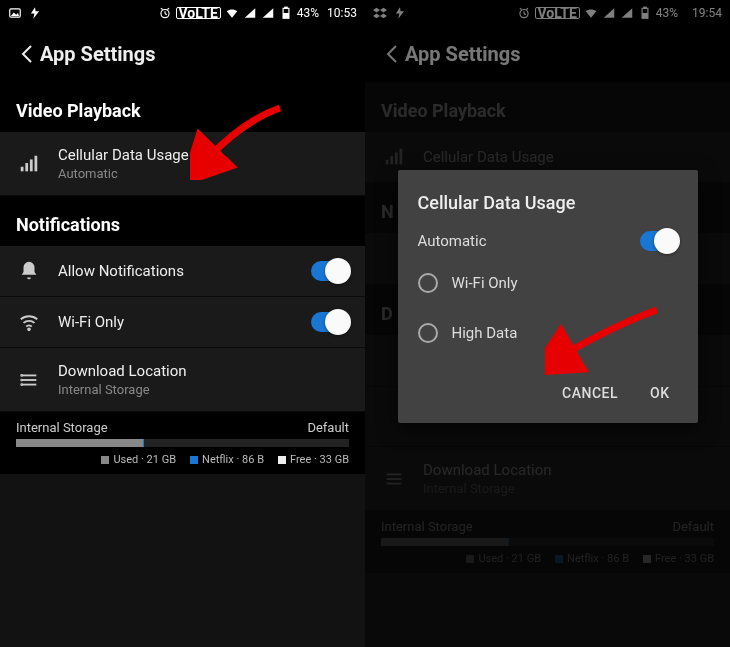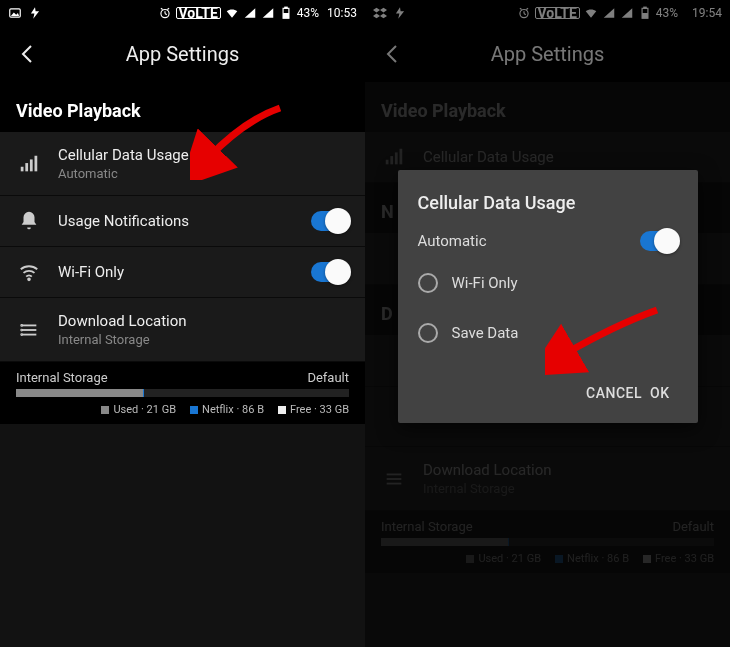--- a/index.html
+++ b/index.html
@@ -43,23 +43,22 @@
   .header {
     height: 56px;
     display: flex;
     align-items: center;
     padding: 0 16px;
     background: #000;
   }
   .back-arrow { width: 24px; height: 24px; display:flex; align-items:center; justify-content:center; }
   .header-title {
     flex: 1;
-    text-align: center;
     font-size: 20px;
-    font-weight: 400;
+    font-weight: 700;
     margin-right: 24px;
     color: #eee;
   }
   .content { background: #121212; }
   .section-ttl {
     font-size: 18px;
     font-weight: 700;
     color: #fff;
     padding: 18px 16px 11px 16px;
     background: #000;
@@ -130,21 +129,21 @@
   .modal-row {
     display:flex; align-items:center; gap:14px;
     padding: 8px 0;
   }
   .modal-auto { display:flex; align-items:center; justify-content:space-between; margin-bottom:14px;}
   .radio {
     width:20px; height:20px; border:2px solid #aaa; border-radius:50%;
   }
   .opt-label { font-size:15px; color:#ddd; flex:1;}
   .modal-actions {
-    display:flex; justify-content:flex-end; 
+    display:flex; justify-content:flex-end; gap:24px;
     padding: 14px 4px 6px 4px;
     font-size:14px; font-weight:500;
     letter-spacing: 0.5px;
     color:#ddd;
   }
   .modal-btn { padding:6px 4px;}
 
   
   .arrow {
     position:absolute;
@@ -227,29 +226,30 @@
             <rect x="13" y="7" width="3" height="13"></rect>
             <rect x="18" y="3" width="3" height="17"></rect>
           </svg>
       </span>
       <div class="row-labels">
         <span class="row-title">Cellular Data Usage</span>
         <span class="row-sub">Automatic</span>
       </div>
     </div>
 
+    <div class="section-ttl">Notifications</div>
     <div class="row">
       <span class="row-icon">
         <svg viewBox="0 0 24 24" fill="#ccc">
             <path d="M12 2a6 6 0 0 0-6 6v5l-2 3h16l-2-3V8a6 6 0 0 0-6-6z"></path>
             <path d="M10 19a2 2 0 0 0 4 0z"></path>
           </svg>
       </span>
       <div class="row-labels">
-        <span class="row-title">Usage Notifications</span>
+        <span class="row-title">Allow Notifications</span>
       </div>
       <div class="toggle"></div>
     </div>
 
     <div class="row">
       <span class="row-icon">
         <svg viewBox="0 0 24 24" fill="none" stroke="#ccc" stroke-width="2">
             <path d="M3 9a14 14 0 0 1 18 0"></path>
             <path d="M6 13a9 9 0 0 1 12 0"></path>
             <path d="M9 17a4 4 0 0 1 6 0"></path>
@@ -445,21 +445,21 @@
       <div class="modal-auto">
         <span class="opt-label">Automatic</span>
         <div class="toggle"></div>
       </div>
       <div class="modal-row">
         <span class="radio"></span>
         <span class="opt-label">Wi-Fi Only</span>
       </div>
       <div class="modal-row" style="margin:14px 0;">
         <span class="radio"></span>
-        <span class="opt-label">Save Data</span>
+        <span class="opt-label">High Data</span>
       </div>
       <div class="modal-actions">
         <span class="modal-btn">CANCEL</span>
         <span class="modal-btn">OK</span>
       </div>
     </div>
   </div>
 
   <div class="arrow" style="left:180px; top:300px;">
     <svg width="120" height="80">

